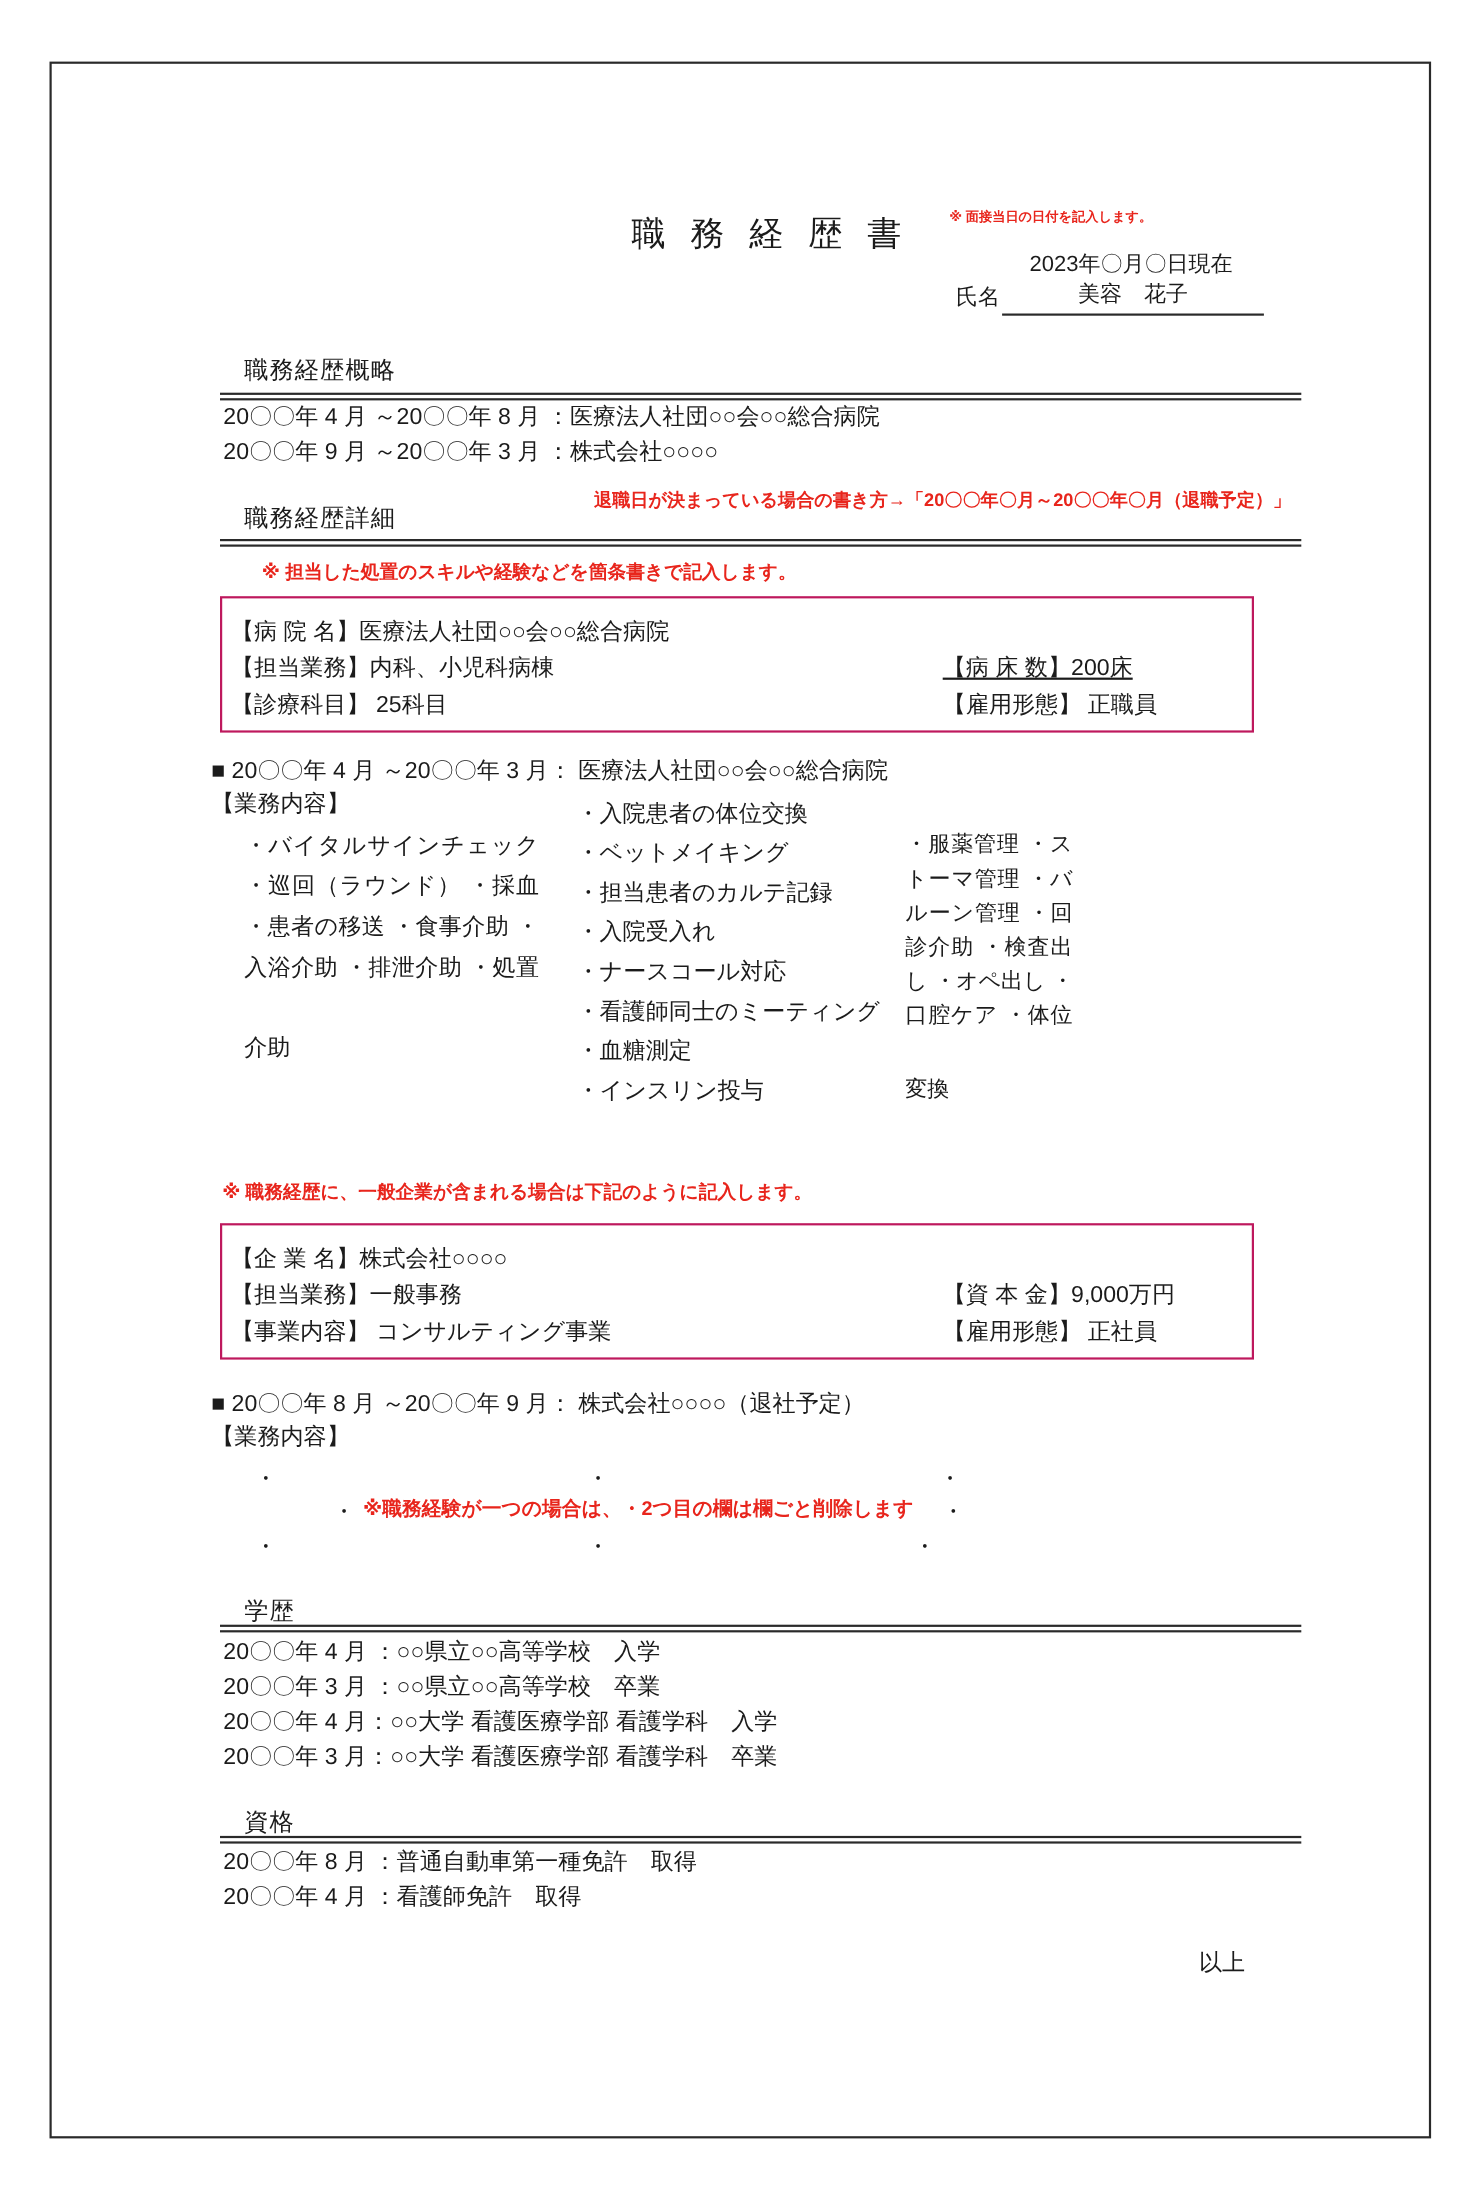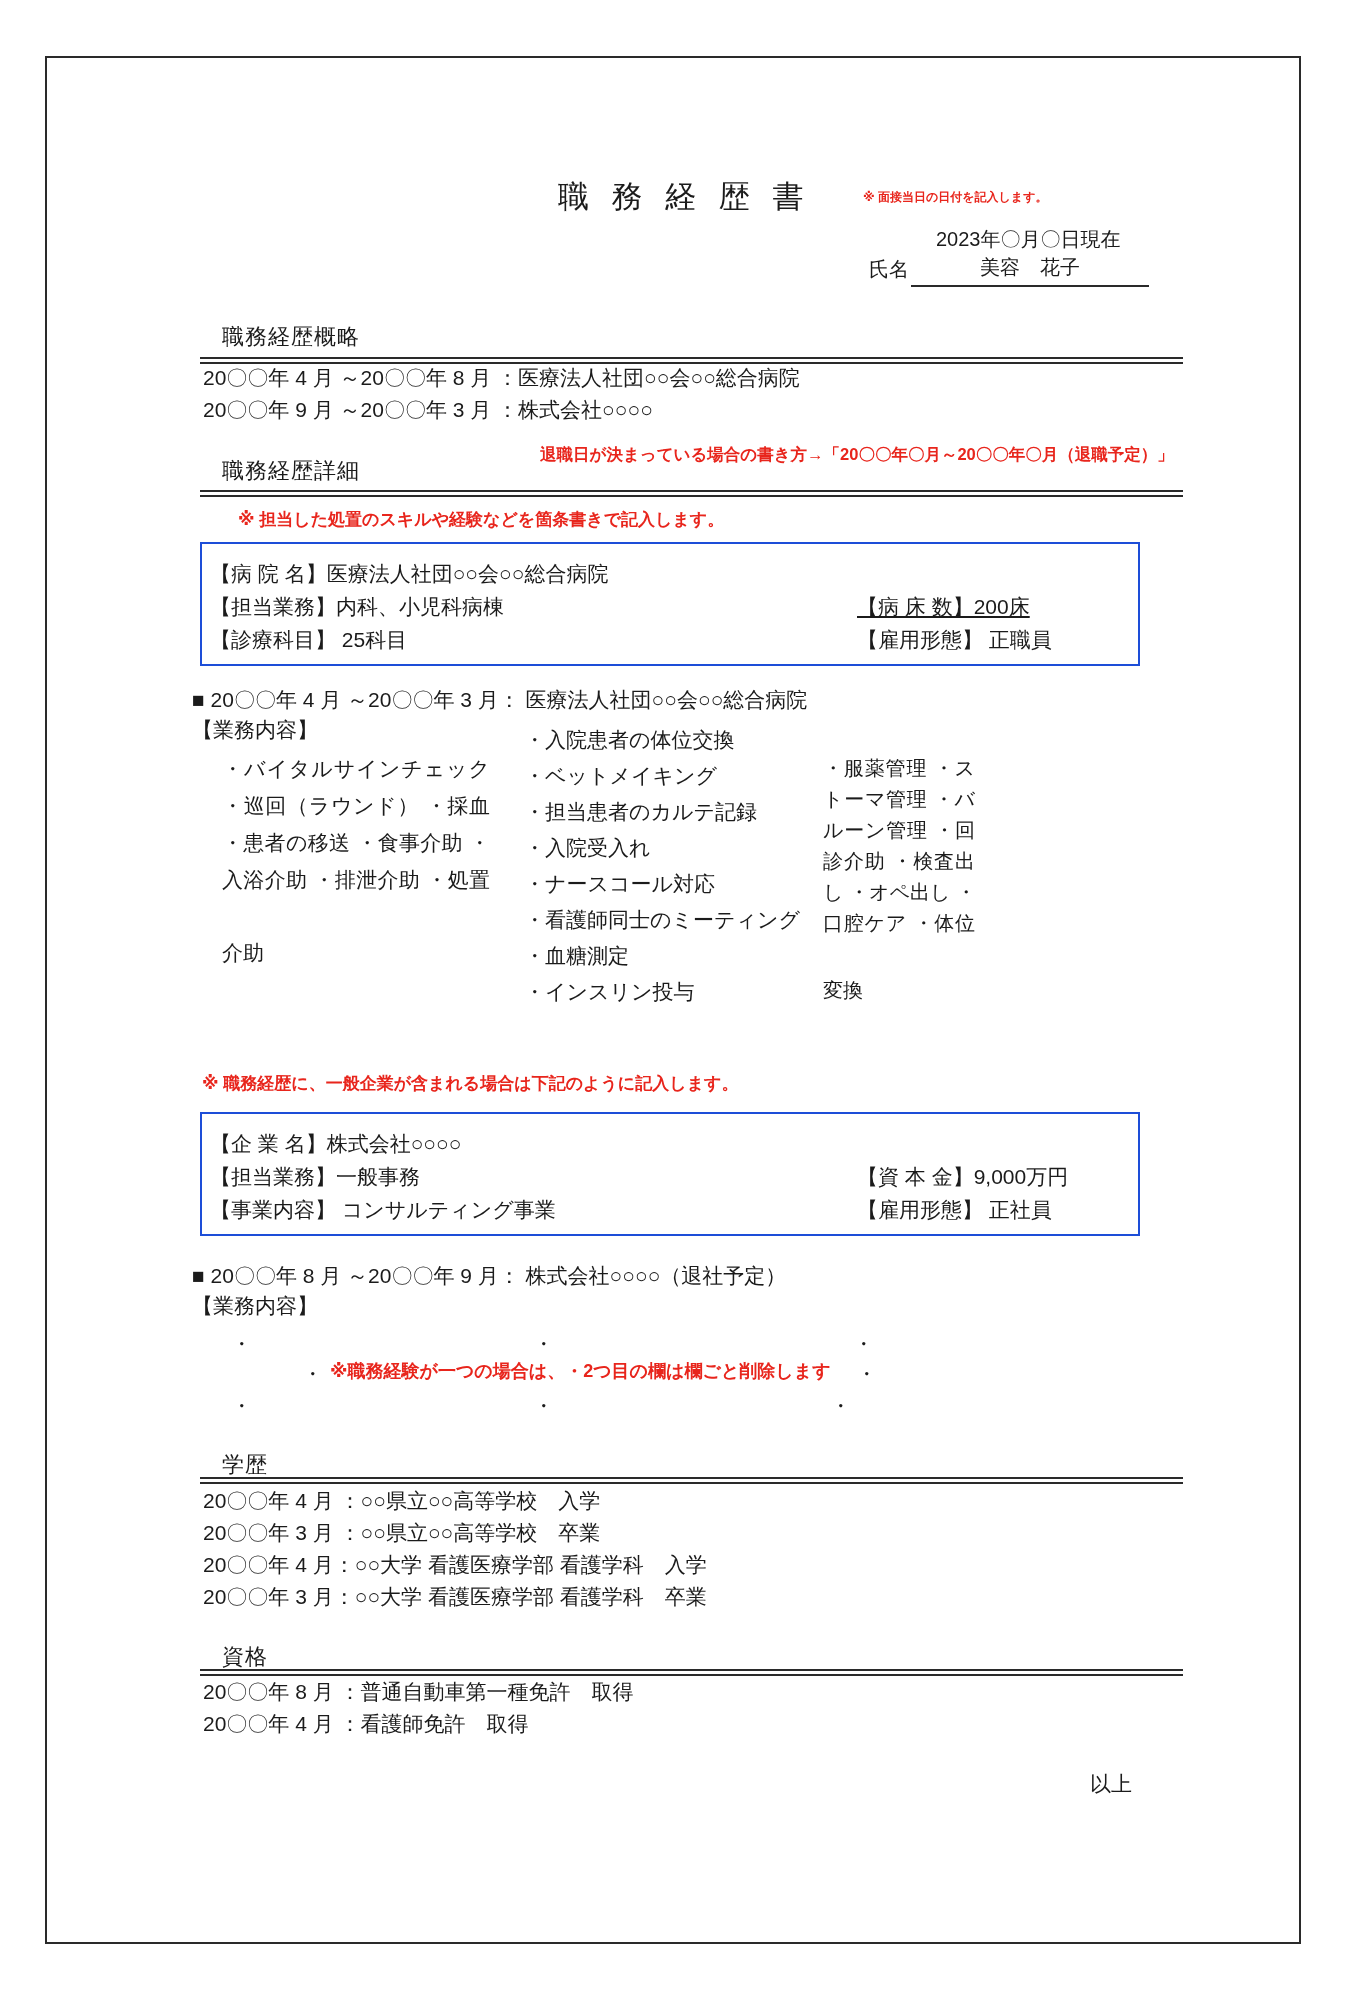--- a/index.html
+++ b/index.html
@@ -7,31 +7,31 @@
   body {
     width:1348px; height:2000px; position:relative; background:#ffffff;
     font-family:"Liberation Sans","DejaVu Sans",sans-serif;
     color:var(--ink);
   }
   .abs { position:absolute; }
   .frame {
     position:absolute; left:45px; top:56px; width:1256px; height:1888px;
     border:2px solid #2a2a2a; box-sizing:border-box;
   }
-  .doc-title { font-size:31px; letter-spacing:7px; font-weight:normal; margin:0; white-space:nowrap; }
+  .doc-title { font-size:31px; letter-spacing:7px; font-weight:normal; margin:16px; white-space:nowrap; }
   .red-note { color:var(--red); font-weight:bold; font-size:17px; white-space:nowrap; }
   .red-note.small { font-size:12px;margin-left:44px; }
   .body-text { font-size:21px; white-space:nowrap; }
   .small-text { font-size:20px; white-space:nowrap; }
   .section-heading { font-size:22px; letter-spacing:1px; white-space:nowrap; }
   .dbl-rule { height:3px; border-top:2px solid #2a2a2a; border-bottom:2px solid #2a2a2a; width:983px; left:200px; }
   .name-underline { width:238px; border-bottom:2px solid #2a2a2a; height:0; }
   .name-value { width:238px; text-align:center; }
   .info-box {
-    left:200px; width:936px; height:120px; border:2px solid #1d4ed8;
+    left:200px; width:936px; height:120px; border:2px solid #be185d;
     box-sizing:content-box;
   }
   .info-row { position:absolute; left:8px; font-size:21px; white-space:nowrap; }
   .info-right { position:absolute; left:655px; font-size:21px; white-space:nowrap; }
   .duty-col { font-size:21px; }
   .duty-line { text-align:justify; text-align-last:justify; line-height:37px; height:37px; overflow:visible; white-space:nowrap; }
   .duty-line.plain { text-align:left; text-align-last:left; }
   .duty-line.no-stretch { text-align-last:left;margin-top:36px; }
   .col2 .duty-line { line-height:36px; height:36px; }
   .col3 .duty-line { line-height:31px; height:31px; font-size:20px; }

